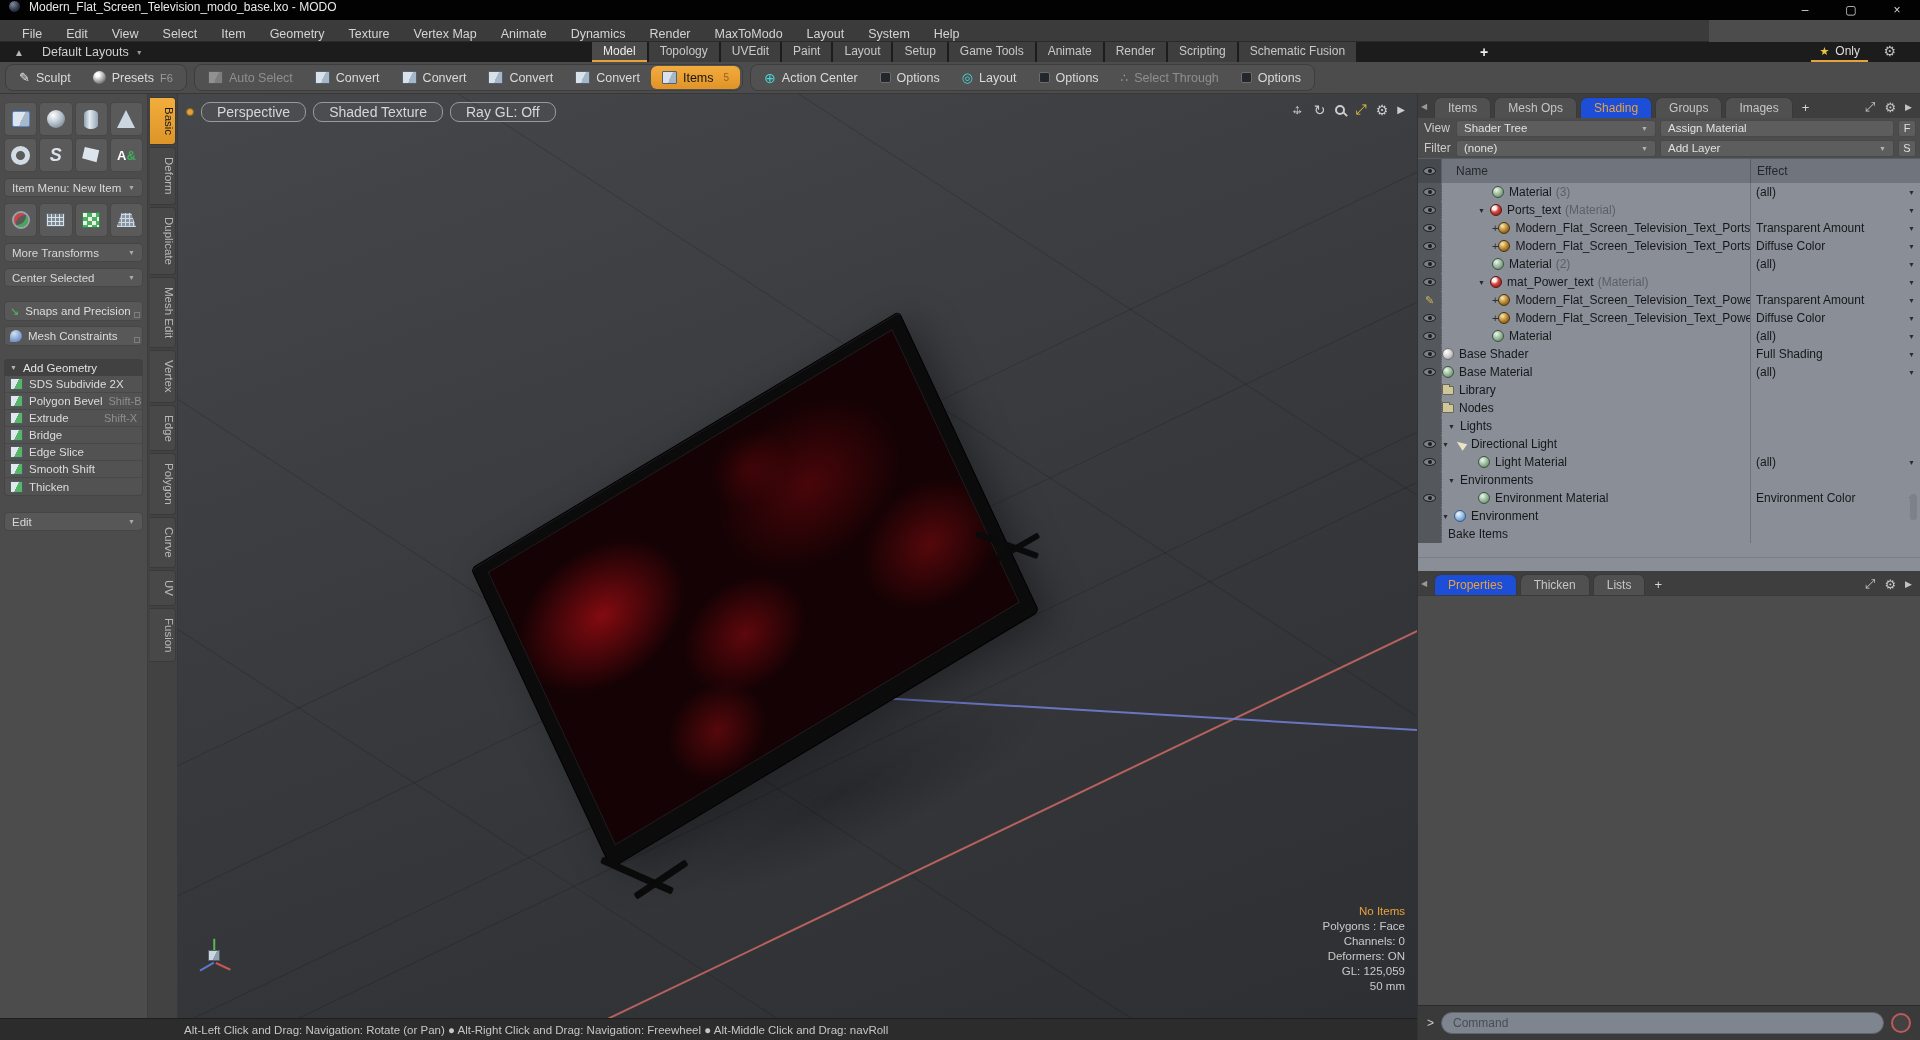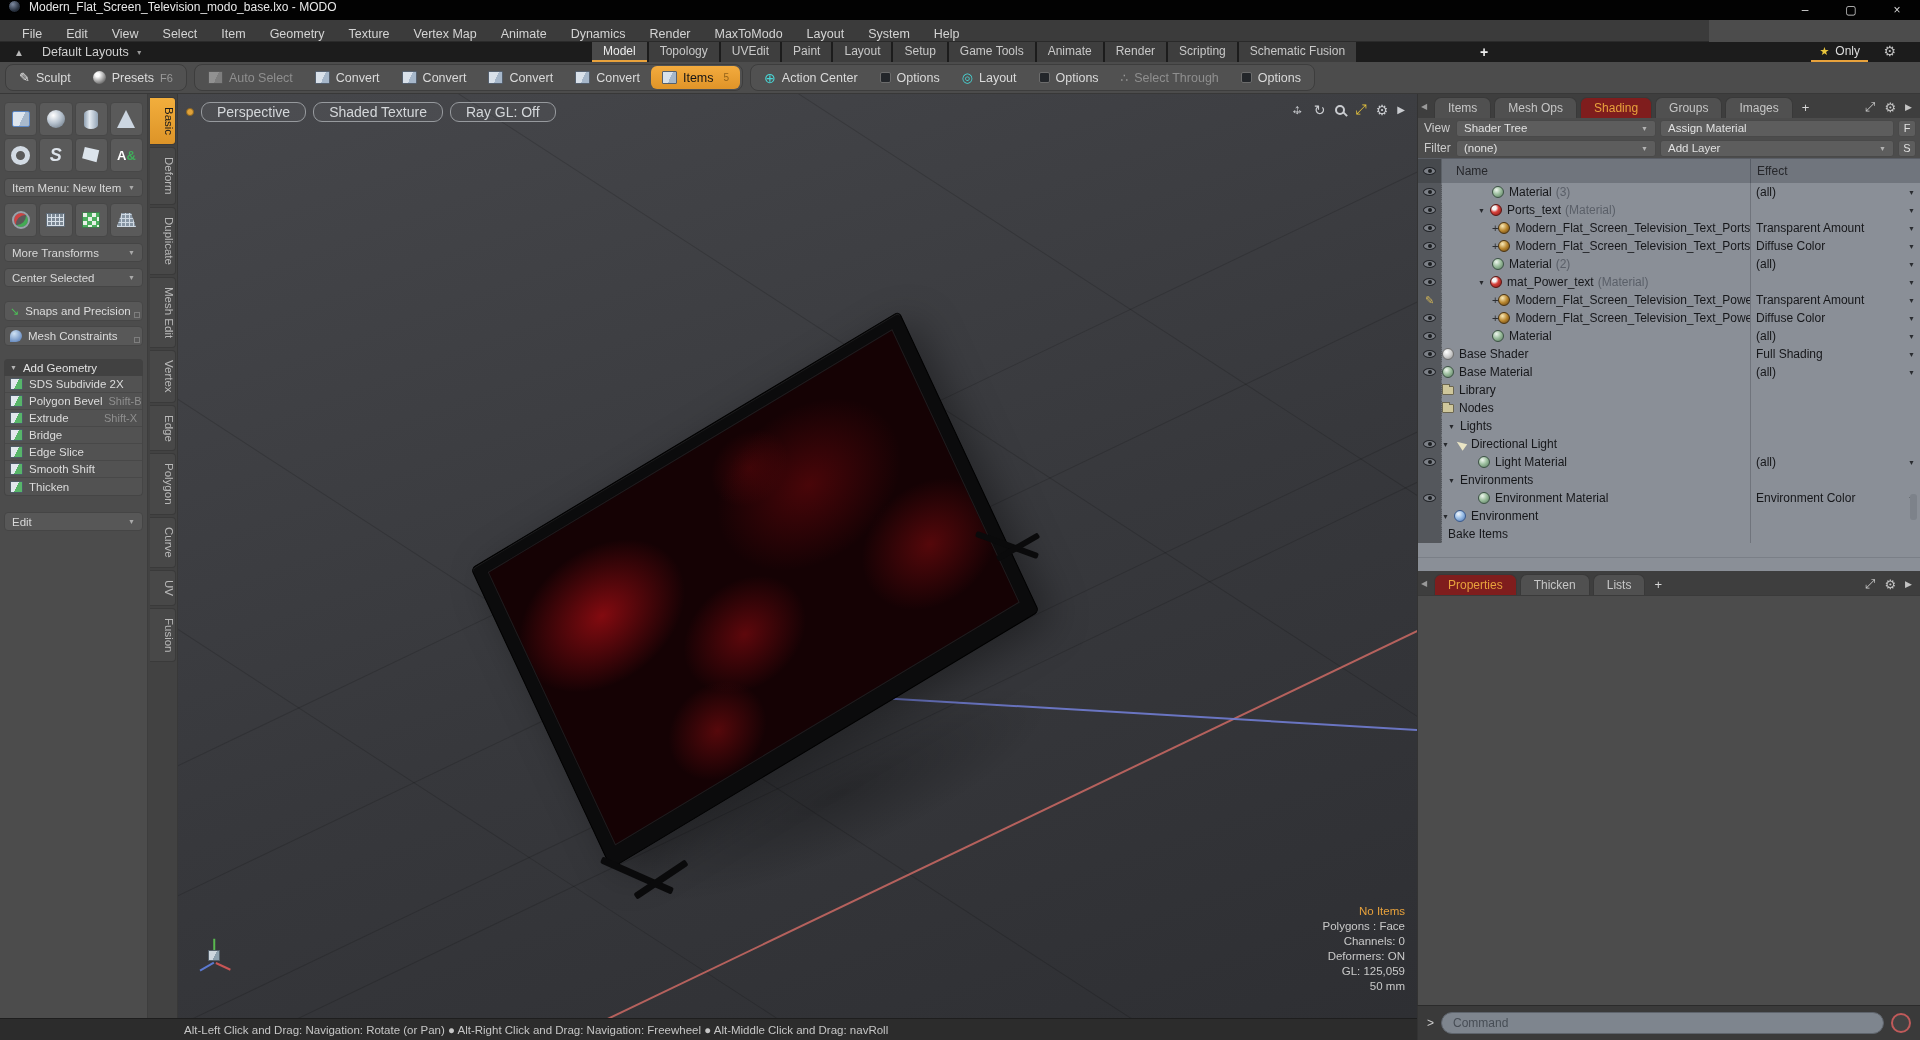--- a/index.html
+++ b/index.html
@@ -125,21 +125,21 @@
   .leg1b{left:452px;top:782px;width:62px;height:7px;transform:rotate(-34deg);}
   .leg2a{left:796px;top:448px;width:66px;height:6px;transform:rotate(20deg);}
   .leg2b{left:816px;top:450px;width:48px;height:6px;transform:rotate(-30deg);}
   .tv-shadow{position:absolute;left:430px;top:640px;width:460px;height:120px;background:radial-gradient(closest-side,rgba(0,0,0,.25),transparent);transform:rotate(-24deg);}
 
   
   .rightpanel{position:absolute;left:1417px;top:94px;width:503px;height:911px;background:#4c4c4c;border-left:1px solid #333;}
   .rp-tabs{position:relative;height:24px;background:#3e3e3e;display:flex;align-items:flex-end;padding-left:16px;}
   .rp-back{position:absolute;left:3px;top:8px;font-size:8px;color:#999;}
   .rp-tab{padding:3px 13px 3px;background:#505050;color:#c6c6c6;border:1px solid #393939;border-bottom:none;border-radius:7px 7px 0 0;margin-right:3px;font-size:12px;white-space:nowrap;}
-  .rp-tab[data-active="true"]{background:#7f1d1d;color:#e8a23c;}
+  .rp-tab[data-active="true"]{background:#1d4ed8;color:#e8a23c;}
   .rp-addtab{padding:3px 6px;color:#d8d8d8;font-size:13px;}
   .rp-icons{position:absolute;right:8px;top:5px;display:flex;gap:9px;color:#c4c4c4;font-size:13px;align-items:center;}
   .rp-row{height:20px;display:flex;align-items:center;gap:4px;padding:0 4px;background:#4c4c4c;}
   .rp-label{width:30px;color:#cccccc;font-size:12px;padding-left:2px;}
   .rp-dd{width:200px;height:17px;background:#5d5d5d;border:1px solid #494949;border-radius:3px;color:#e0e0e0;display:flex;align-items:center;padding:0 7px;font-size:11.5px;}
   .rp-dd .caret{margin-left:auto;font-size:7px;color:#b2b2b2;}
   .rp-btn{flex:1;height:17px;background:#5d5d5d;border:1px solid #494949;border-radius:3px;color:#e0e0e0;display:flex;align-items:center;padding:0 7px;font-size:11.5px;}
   .rp-sq{width:18px;height:17px;background:#5d5d5d;border:1px solid #494949;border-radius:3px;color:#e0e0e0;display:flex;align-items:center;justify-content:center;font-size:11px;}
 
   .tree-header{height:25px;display:flex;background:#70757d;border-top:1px solid #5a5e66;color:#26272b;font-size:12px;}

